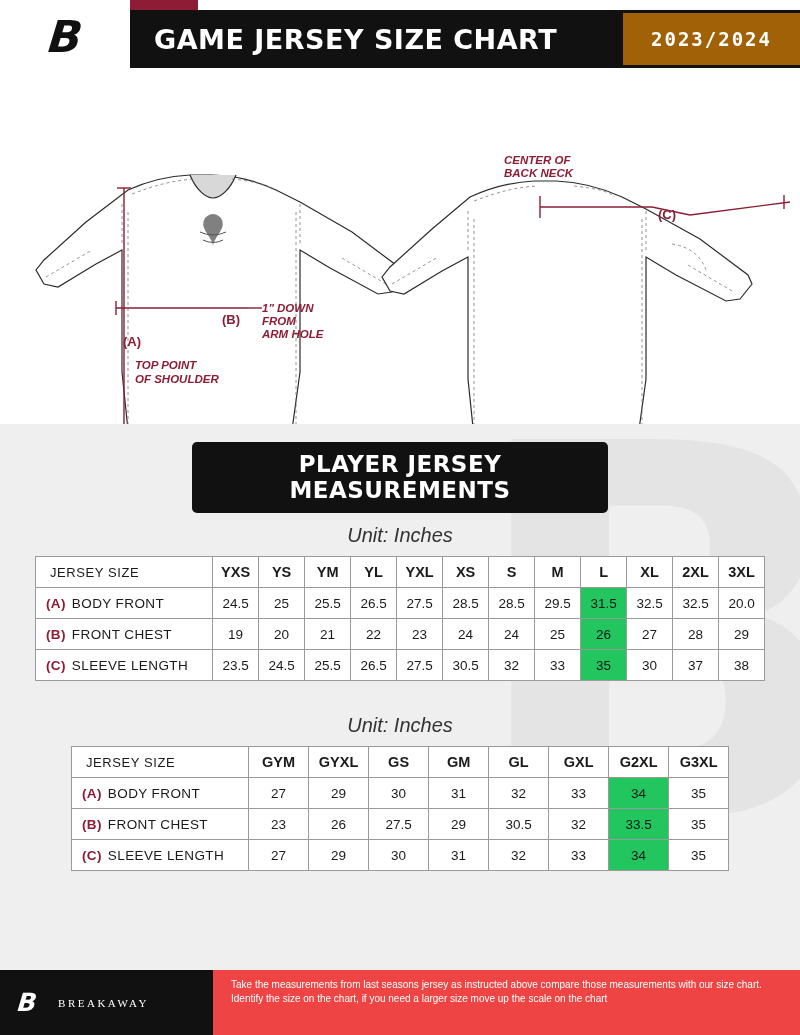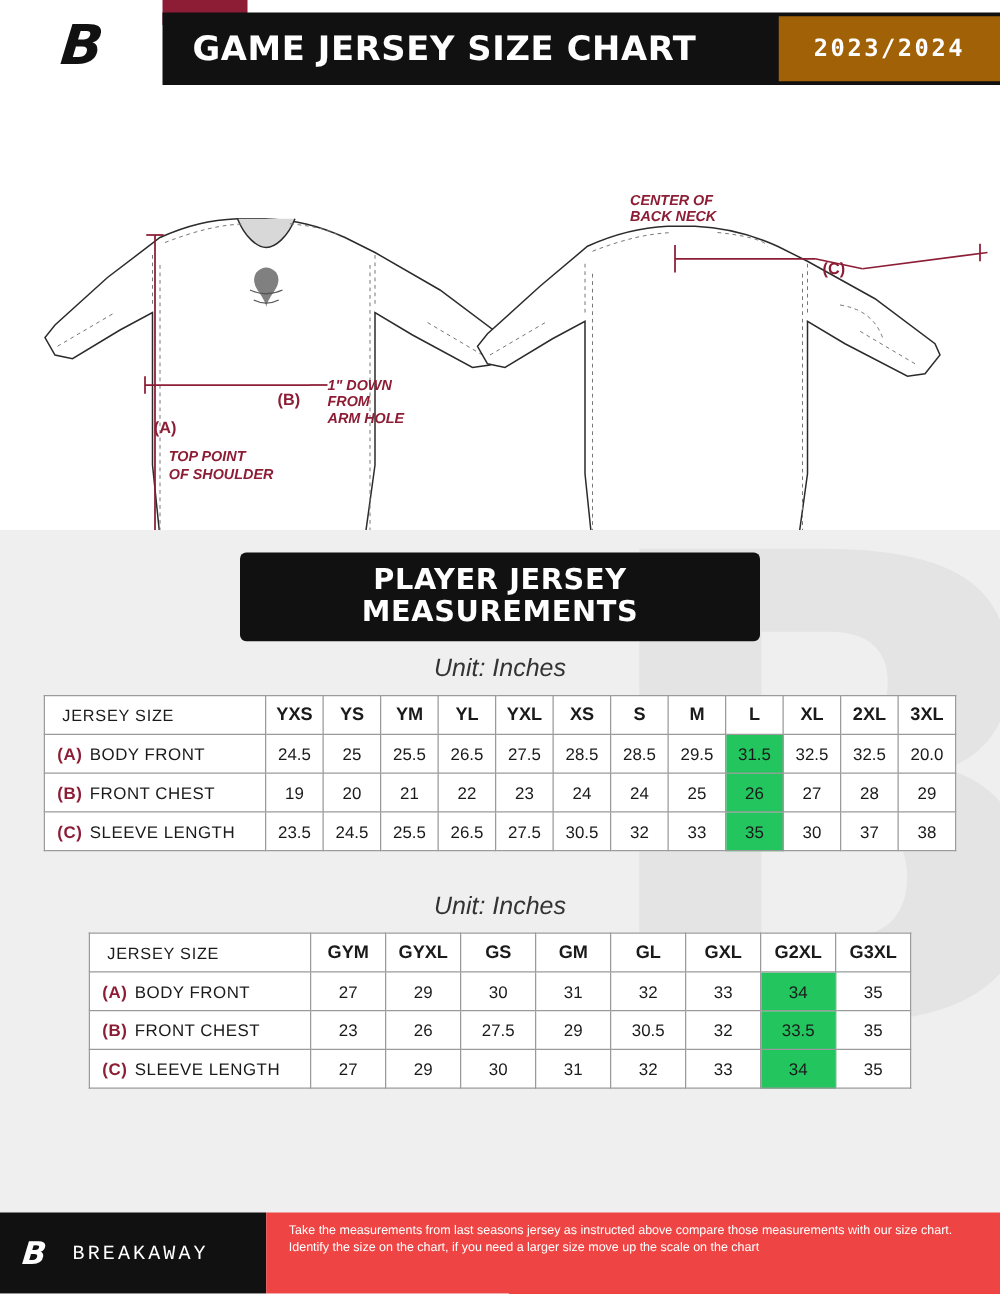--- a/index.html
+++ b/index.html
@@ -205,23 +205,23 @@
   .footer-logo {
     font-family: "DejaVu Sans", sans-serif;
     font-weight: 900;
     font-size: 25px;
     color: #ffffff;
     font-style: italic;
     transform: skewX(-6deg);
   }
   .footer-brand {
     color: #ffffff;
-    font-size: 16px;
+    font-size: 11px;
     letter-spacing: 2.5px;
-    font-family: Liberation Mono, monospace;
+    font-family: Liberation Serif, serif;
   }
   .footer-right {
     flex: 1;
     background: #ef4444;
     color: #ffffff;
     font-size: 10px;
     line-height: 1.42;
     padding: 8px 14px 8px 18px;
   }
   .vline { width: 1px; background: #ffffff; opacity: .55; margin: 10px 0; }

